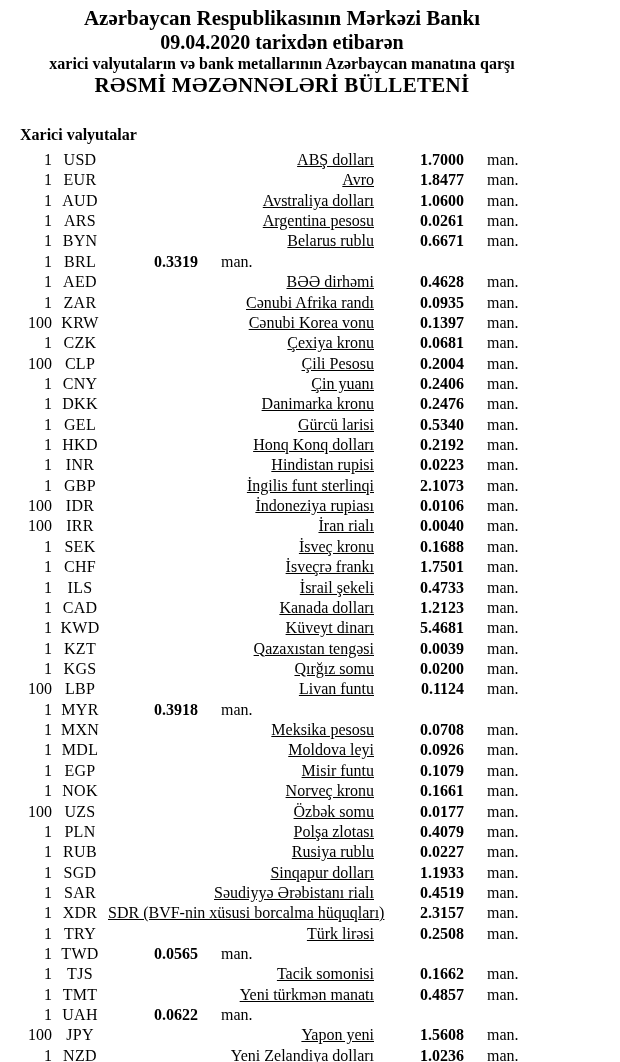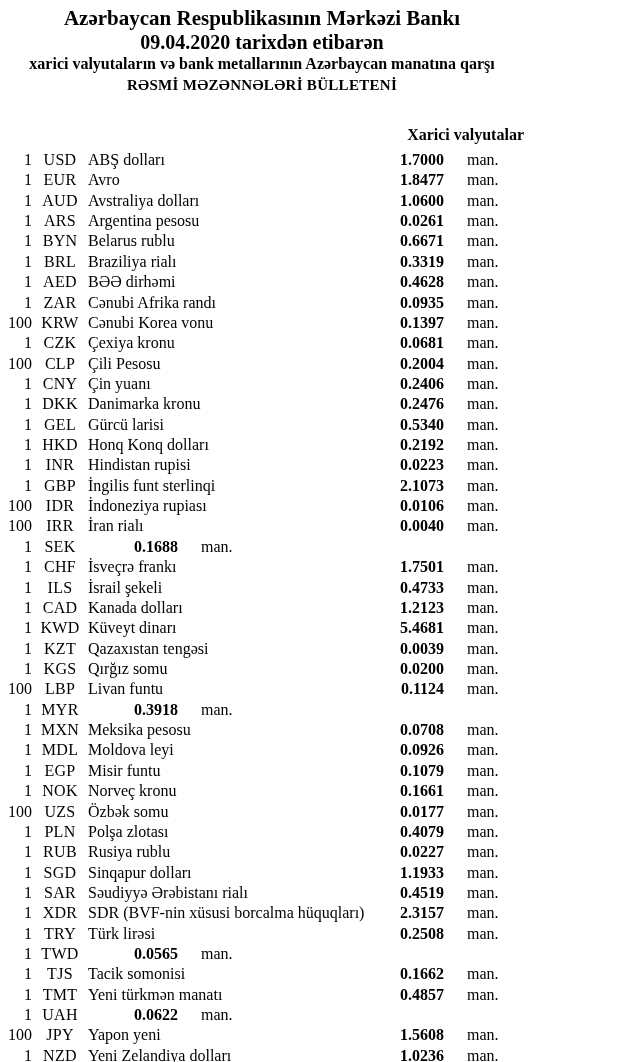--- a/index.html
+++ b/index.html
@@ -11,20 +11,21 @@
     width: 620px;
     height: 1062px;
     overflow: hidden;
     font-family: "Liberation Serif", serif;
     color: #000000;
   }
   .page {
     width: 524px;
     height: 1062px;
     position: relative;
+    padding-left: 20px;
   }
   .header {
     text-align: center;
     padding-top: 4px;
   }
   .bank-name {
     font-size: 21px;
     font-weight: bold;
     line-height: 28px;
   }
@@ -32,27 +33,27 @@
     font-size: 20px;
     font-weight: bold;
     line-height: 21px;
   }
   .subtitle {
     font-size: 16px;
     font-weight: bold;
     line-height: 21px;
   }
   .bulletin-title {
-    font-size: 15px;
+    font-size: 21px;
     font-weight: bold;
     line-height: 23px;
     letter-spacing: 0.3px;
   }
   .section-title {
-    text-align: right;
+    text-align: left;
     font-size: 16px;
     font-weight: bold;
     line-height: 17px;
     margin-top: 29px;
   }
   .rates-table {
     margin-top: 7px;
   }
   .row {
     display: flex;
@@ -69,21 +70,22 @@
   }
   .code {
     width: 56px;
     flex: none;
     text-align: center;
     letter-spacing: 0.3px;
   }
   .name {
     flex: 1;
     min-width: 0;
-    text-align: left;
+    text-align: right;
+    text-decoration: underline;
   }
   .rate {
     width: 90px;
     flex: none;
     text-align: right;
     font-weight: bold;
   }
   .unit {
     width: 80px;
     flex: none;
@@ -142,21 +144,20 @@
     <span class="qty">1</span>
     <span class="code">BYN</span>
     <span class="name">Belarus rublu</span>
     <span class="rate">0.6671</span>
     <span class="unit">man.</span>
   </div>
 
   <div class="row">
     <span class="qty">1</span>
     <span class="code">BRL</span>
-    <span class="name">Braziliya rialı</span>
     <span class="rate">0.3319</span>
     <span class="unit">man.</span>
   </div>
 
   <div class="row">
     <span class="qty">1</span>
     <span class="code">AED</span>
     <span class="name">BƏƏ dirhəmi</span>
     <span class="rate">0.4628</span>
     <span class="unit">man.</span>
@@ -254,20 +255,21 @@
     <span class="qty">100</span>
     <span class="code">IRR</span>
     <span class="name">İran rialı</span>
     <span class="rate">0.0040</span>
     <span class="unit">man.</span>
   </div>
 
   <div class="row">
     <span class="qty">1</span>
     <span class="code">SEK</span>
+    <span class="name">İsveç kronu</span>
     <span class="rate">0.1688</span>
     <span class="unit">man.</span>
   </div>
 
   <div class="row">
     <span class="qty">1</span>
     <span class="code">CHF</span>
     <span class="name">İsveçrə frankı</span>
     <span class="rate">1.7501</span>
     <span class="unit">man.</span>

